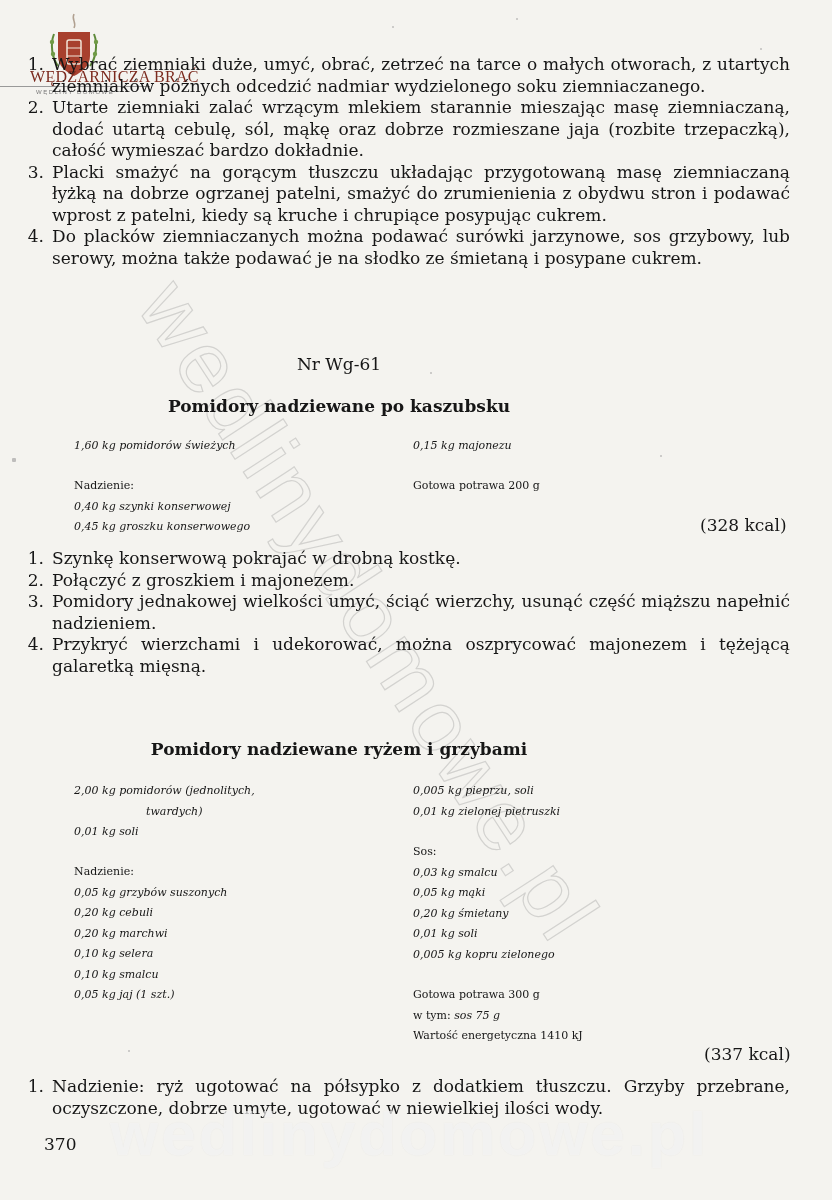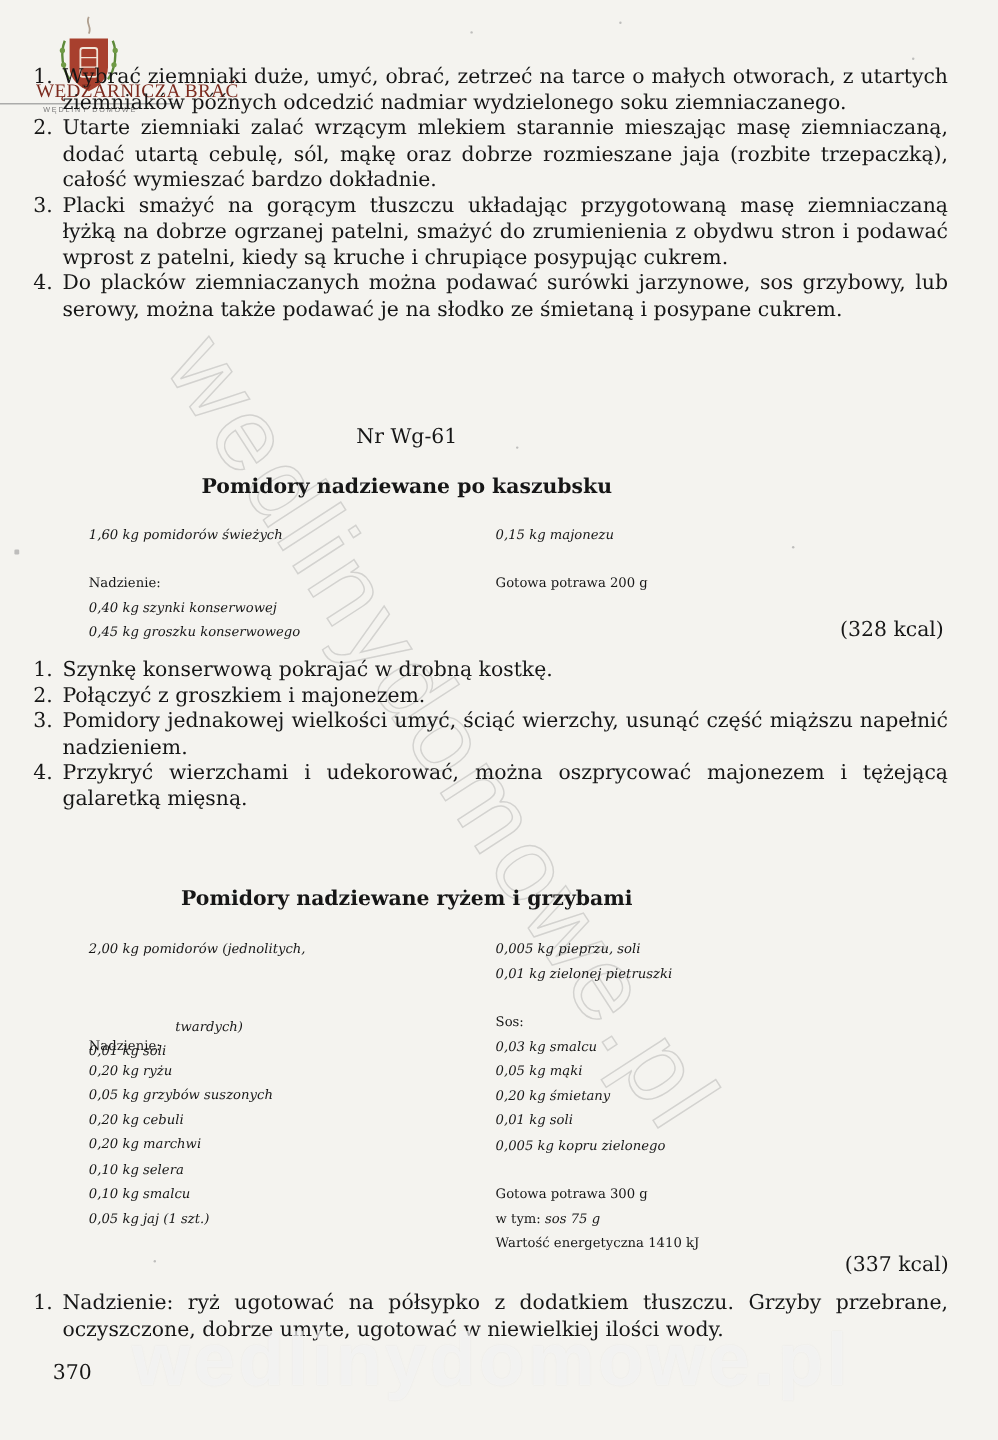--- a/index.html
+++ b/index.html
@@ -27,21 +27,21 @@
     white-space:nowrap; text-shadow:0 0 1px rgba(200,200,200,.4);
   }
   .ol { position:absolute; left:18px; width:772px; font-size:17px; line-height:21.5px; }
   .ol .item { display:flex; }
   .ol .num { width:34px; flex:none; text-align:right; padding-right:8px; box-sizing:border-box; }
   .ol .txt { flex:1; text-align:justify; }
   .center { position:absolute; left:0; width:678px; text-align:center; font-size:17px; }
   .title { font-weight:bold; }
   .col { position:absolute; font-size:11px; line-height:20.5px; white-space:nowrap; }
   .it { font-style:italic; }
-  .indent { padding-left:72px;margin-top:44px; }
+  .indent { padding-left:72px; }
   .kcal { position:absolute; font-size:17px; }
   .pageno { position:absolute; left:44px; top:1134px; font-size:17px; }
 </style>
 </head>
 <body>
 
 <div class="page">
 
   <div class="speck" style="left:392px;top:26px"></div>
   <div class="speck" style="left:516px;top:18px"></div>
@@ -131,21 +131,20 @@
     <div class="indent">twardych)</div>
     <div>0,01 kg soli</div>
   </div>
   <div class="col it" style="left:413px;top:781px">
     <div>0,005 kg pieprzu, soli</div>
     <div>0,01 kg zielonej pietruszki</div>
   </div>
 
   <div class="col" style="left:74px;top:862px">
     <div>Nadzienie:</div>
-    <div class="it">0,20 kg ryżu</div>
     <div class="it">0,05 kg grzybów suszonych</div>
     <div class="it">0,20 kg cebuli</div>
     <div class="it">0,20 kg marchwi</div>
     <div class="it">0,10 kg selera</div>
     <div class="it">0,10 kg smalcu</div>
     <div class="it">0,05 kg jaj (1 szt.)</div>
   </div>
 
   <div class="col" style="left:413px;top:842px">
     <div>Sos:</div>

